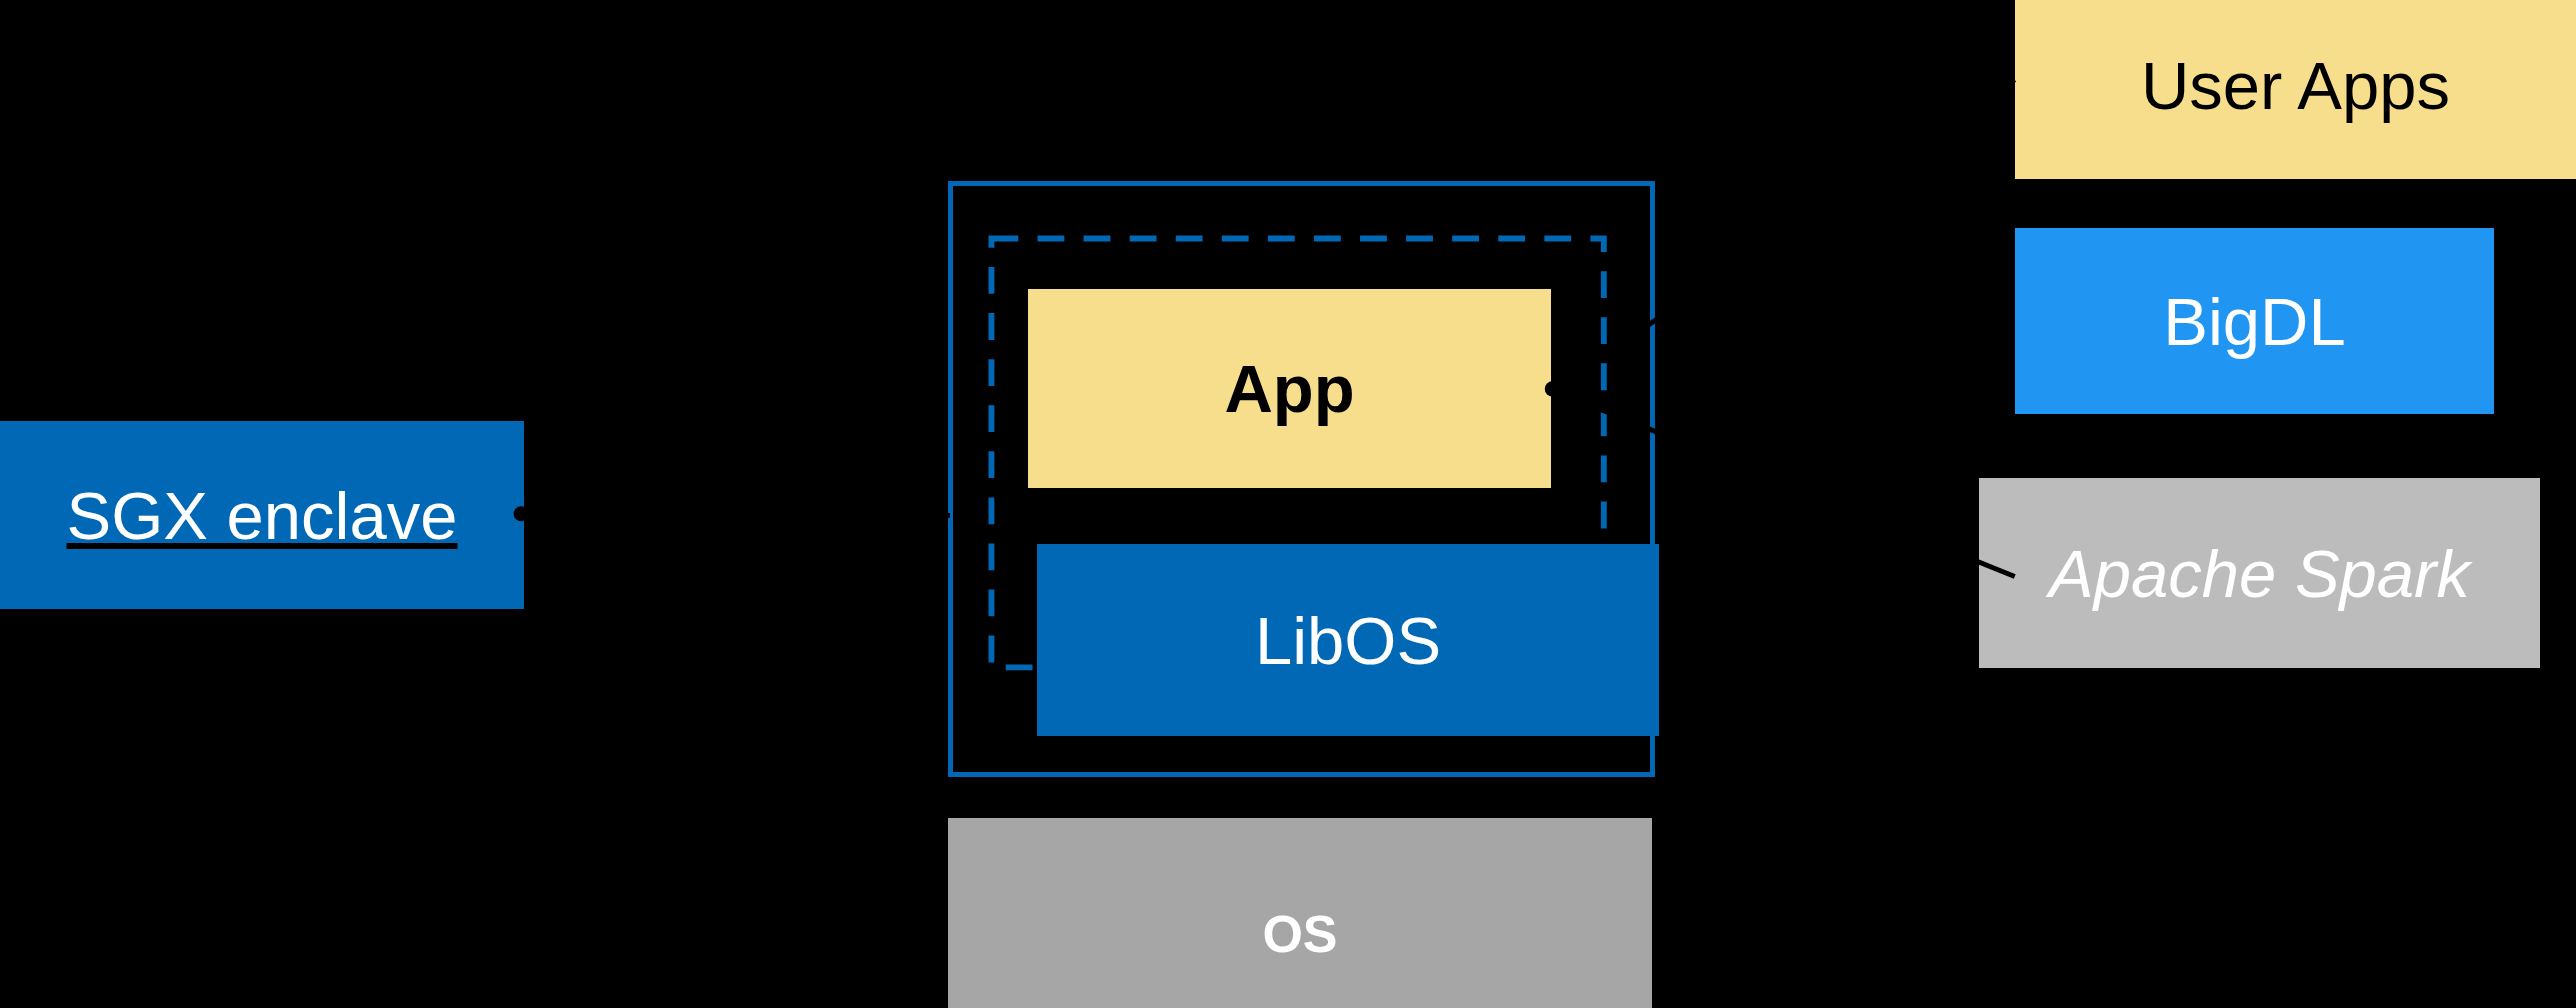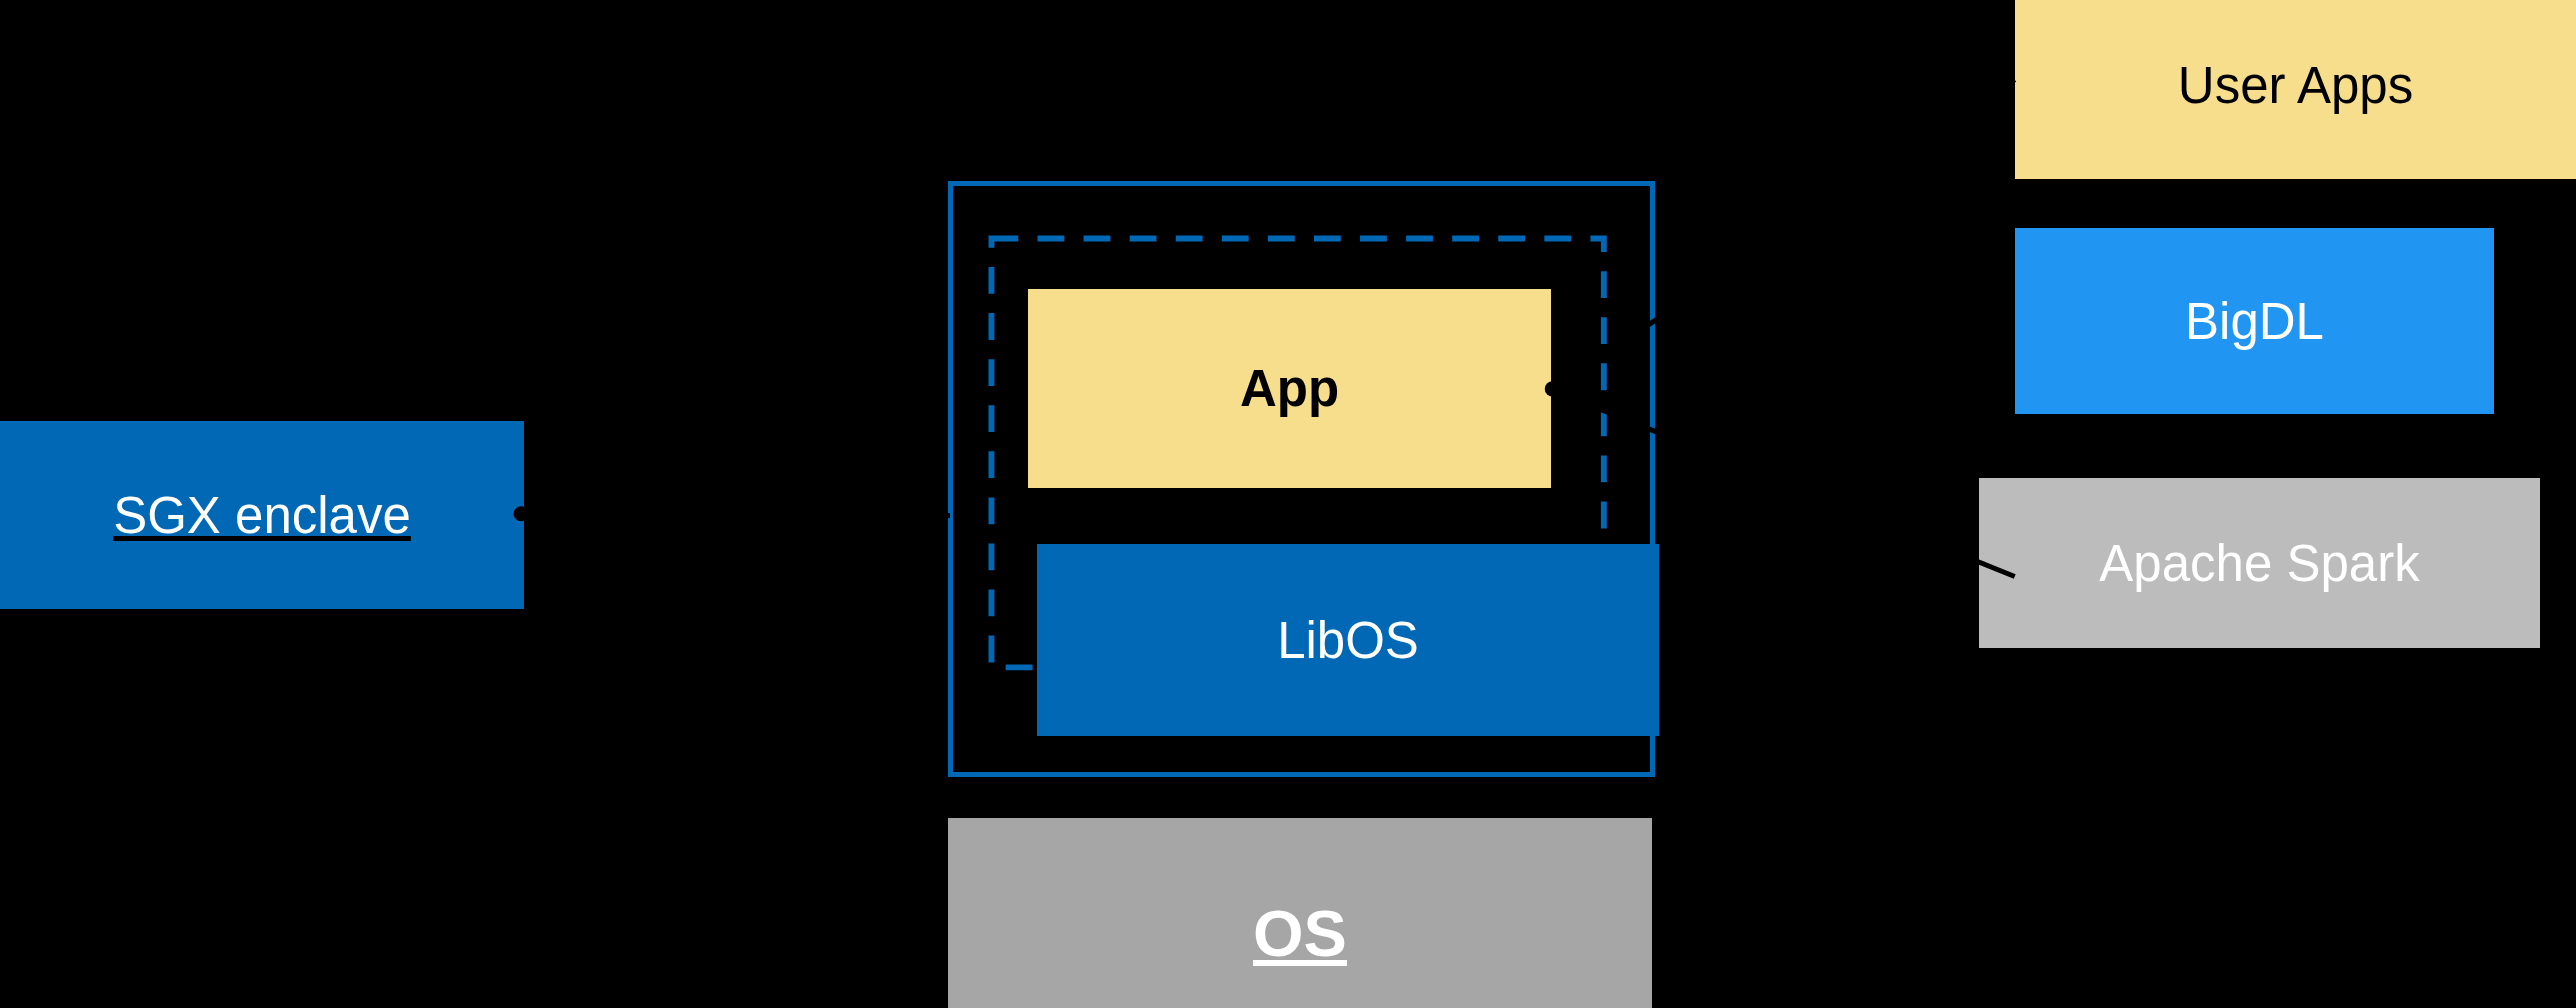--- a/index.html
+++ b/index.html
@@ -15,21 +15,21 @@
     overflow: hidden;
     font-family: "Liberation Sans", sans-serif;
   }
   .box {
     position: absolute;
     display: flex;
     align-items: center;
     justify-content: center;
   }
   .box span {
-    font-size: 51px;
+    font-size: 67px;
     line-height: 1;
     white-space: nowrap;
   }
 
   
   .sgx {
     left: 0; top: 421px;
     width: 524px; height: 188px;
     background: var(--intel-blue, #0068B5);
     text-decoration: underline;
@@ -72,41 +72,42 @@
     z-index: 3;
   }
   .libos span { color: var(--white, #fff); }
 
   
   .os {
     left: 948px; top: 818px;
     width: 704px; height: 231px;
     background: var(--mid-gray, #A6A6A6);
   }
-  .os span { color: var(--white, #fff); font-weight: bold; font-size: 65px; text-decoration: underline; }
+  .os span { color: var(--white, #fff); font-weight: bold; font-size: 52px; }
 
   
   .userapps {
     left: 2015px; top: -8.4px;
     width: 561px; height: 187px;
     background: var(--yellow, #F6DE8D);
   }
   .userapps span { color: var(--black, #000); }
 
   .bigdl {
     left: 2015px; top: 228px;
     width: 479px; height: 186px;
     background: var(--bright-blue, #2095F2);
   }
   .bigdl span { color: var(--white, #fff); }
 
   .spark {
     left: 1979px; top: 478px;
-    width: 561px; height: 170px;
+    width: 561px; height: 190px;
     background: var(--light-gray, #BCBCBC);
+    font-style: italic;
   }
   .spark span { color: var(--white, #fff); }
 </style>
 </head>
 <body>
 
 <div class="stage">
 
   <div class="box sgx">
     <span>SGX enclave</span>

